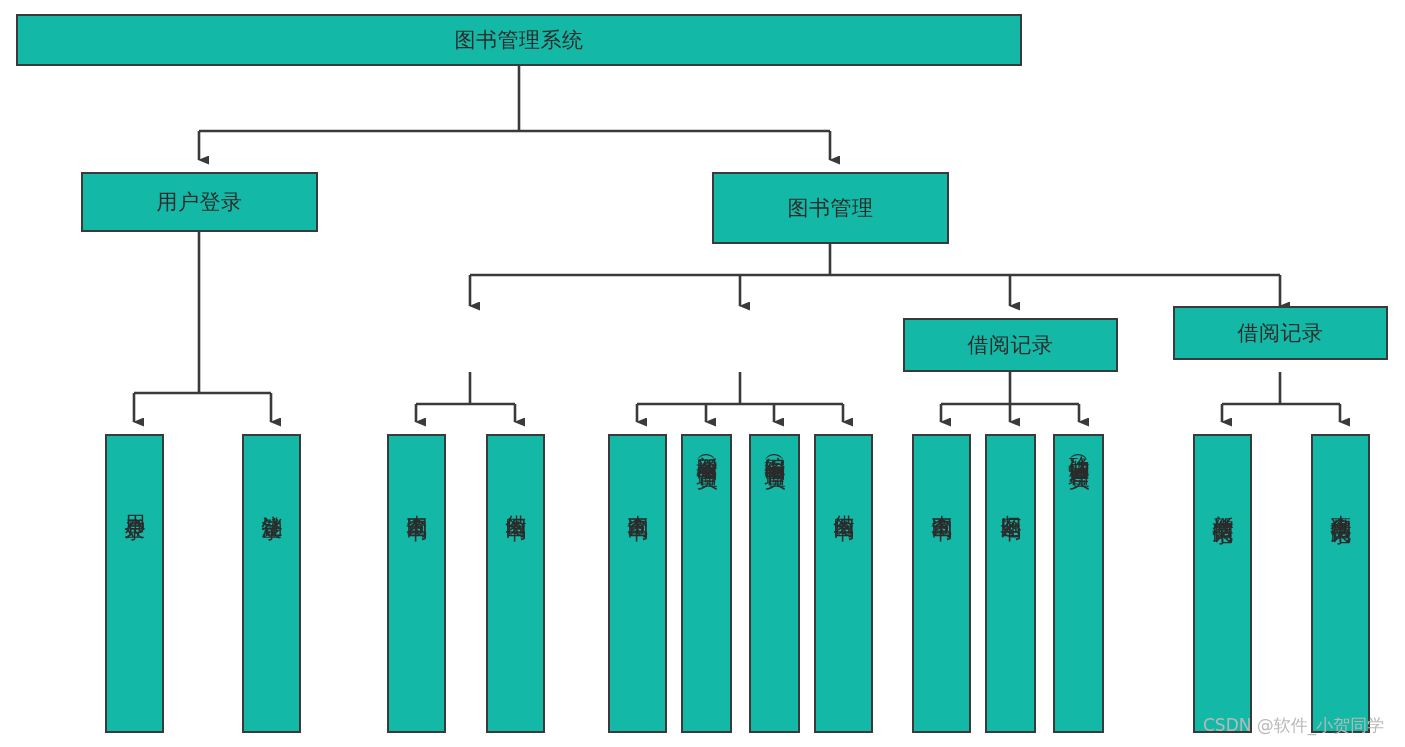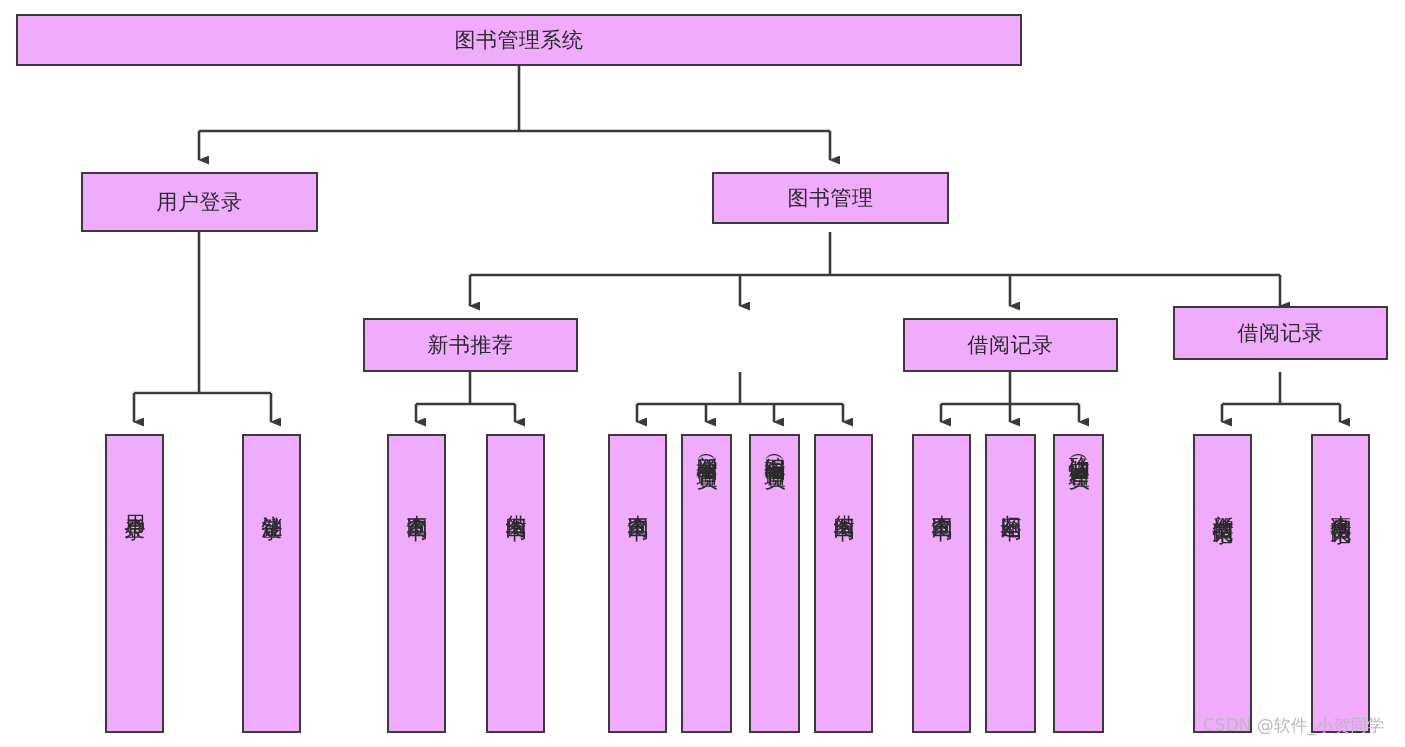--- a/index.html
+++ b/index.html
@@ -22,21 +22,21 @@
   svg.canvas {
     position: absolute;
     top: 0;
     left: 0;
     width: 1405px;
     height: 747px;
   }
   .node-box {
     position: absolute;
     box-sizing: border-box;
-    background: #f0abfc;
+    background: #14b8a6;
     border: 2px solid #3a3a3a;
     display: flex;
     align-items: center;
     justify-content: center;
     overflow: hidden;
   }
   .node-label {
     font-size: 21px;
     color: #2b2b2b;
     line-height: 1.16;
@@ -126,27 +126,24 @@
   </svg>
 
   <div class="node-box" style="left:16px; top:14px; width:1006px; height:52px;">
     <span class="node-label">图书管理系统</span>
   </div>
 
   <div class="node-box" style="left:81px; top:172px; width:237px; height:60px;">
     <span class="node-label">用户登录</span>
   </div>
 
-  <div class="node-box" style="left:712px; top:172px; width:237px; height:52px;">
+  <div class="node-box" style="left:712px; top:172px; width:237px; height:72px;">
     <span class="node-label">图书管理</span>
   </div>
 
-  <div class="node-box" style="left:363px; top:318px; width:215px; height:54px;">
-    <span class="node-label">新书推荐</span>
-  </div>
 
 
   <div class="node-box" style="left:903px; top:318px; width:215px; height:54px;">
     <span class="node-label">借阅记录</span>
   </div>
 
   <div class="node-box" style="left:1173px; top:306px; width:215px; height:54px;">
     <span class="node-label">借阅记录</span>
   </div>
 

